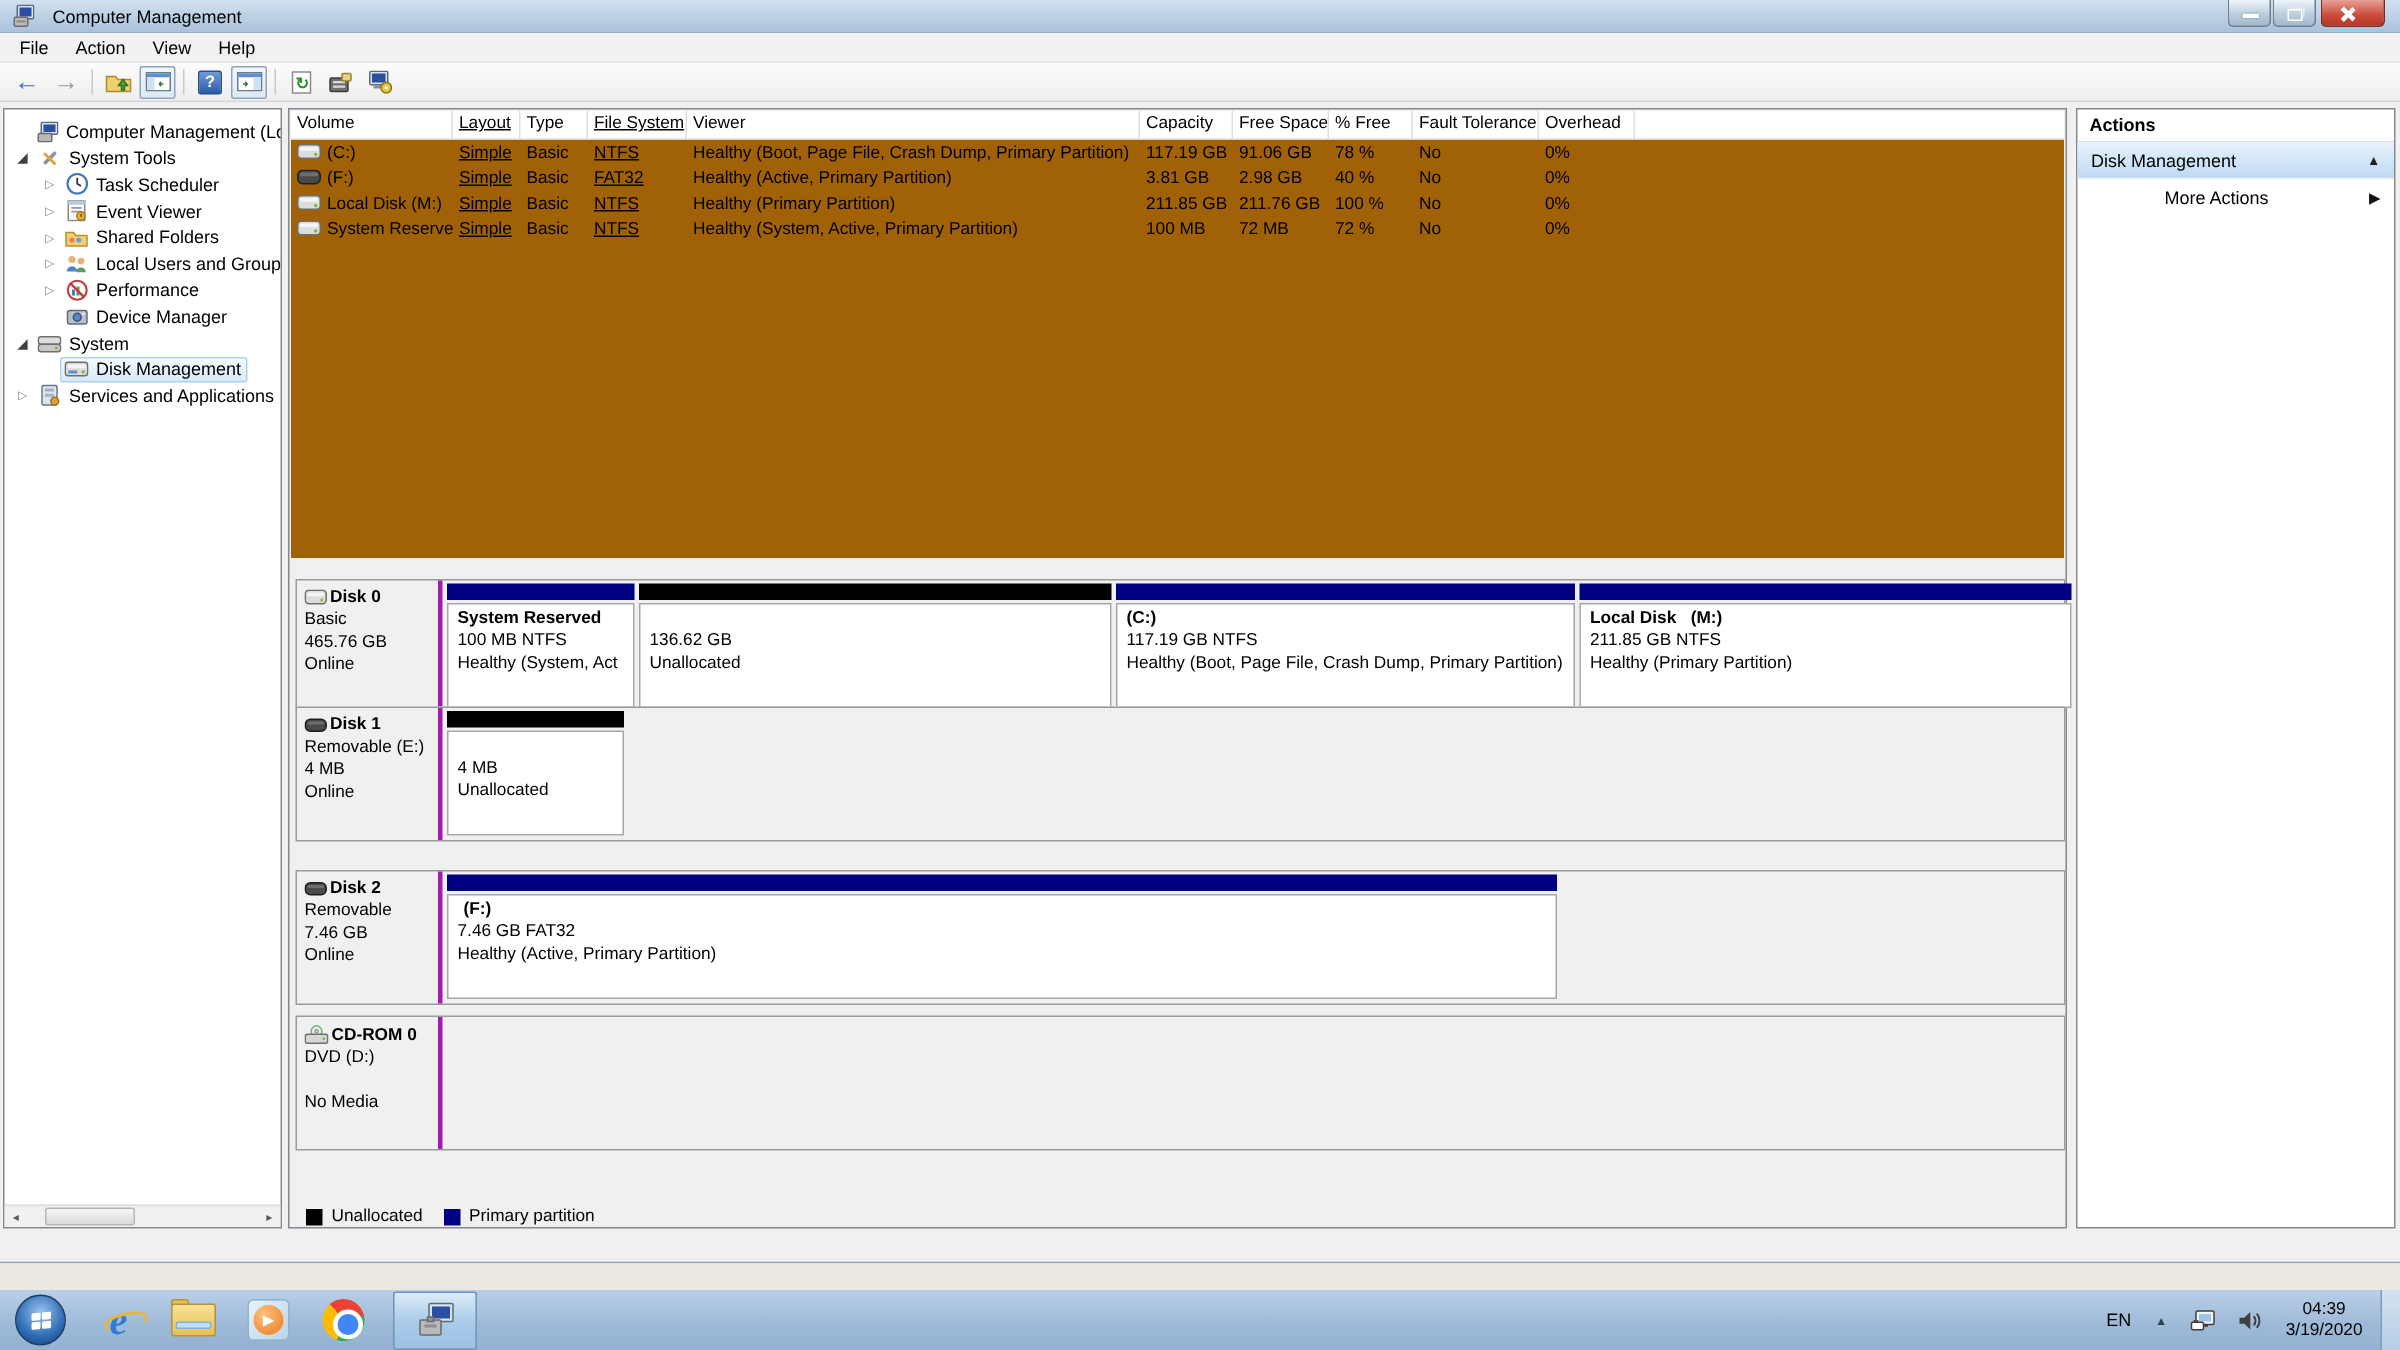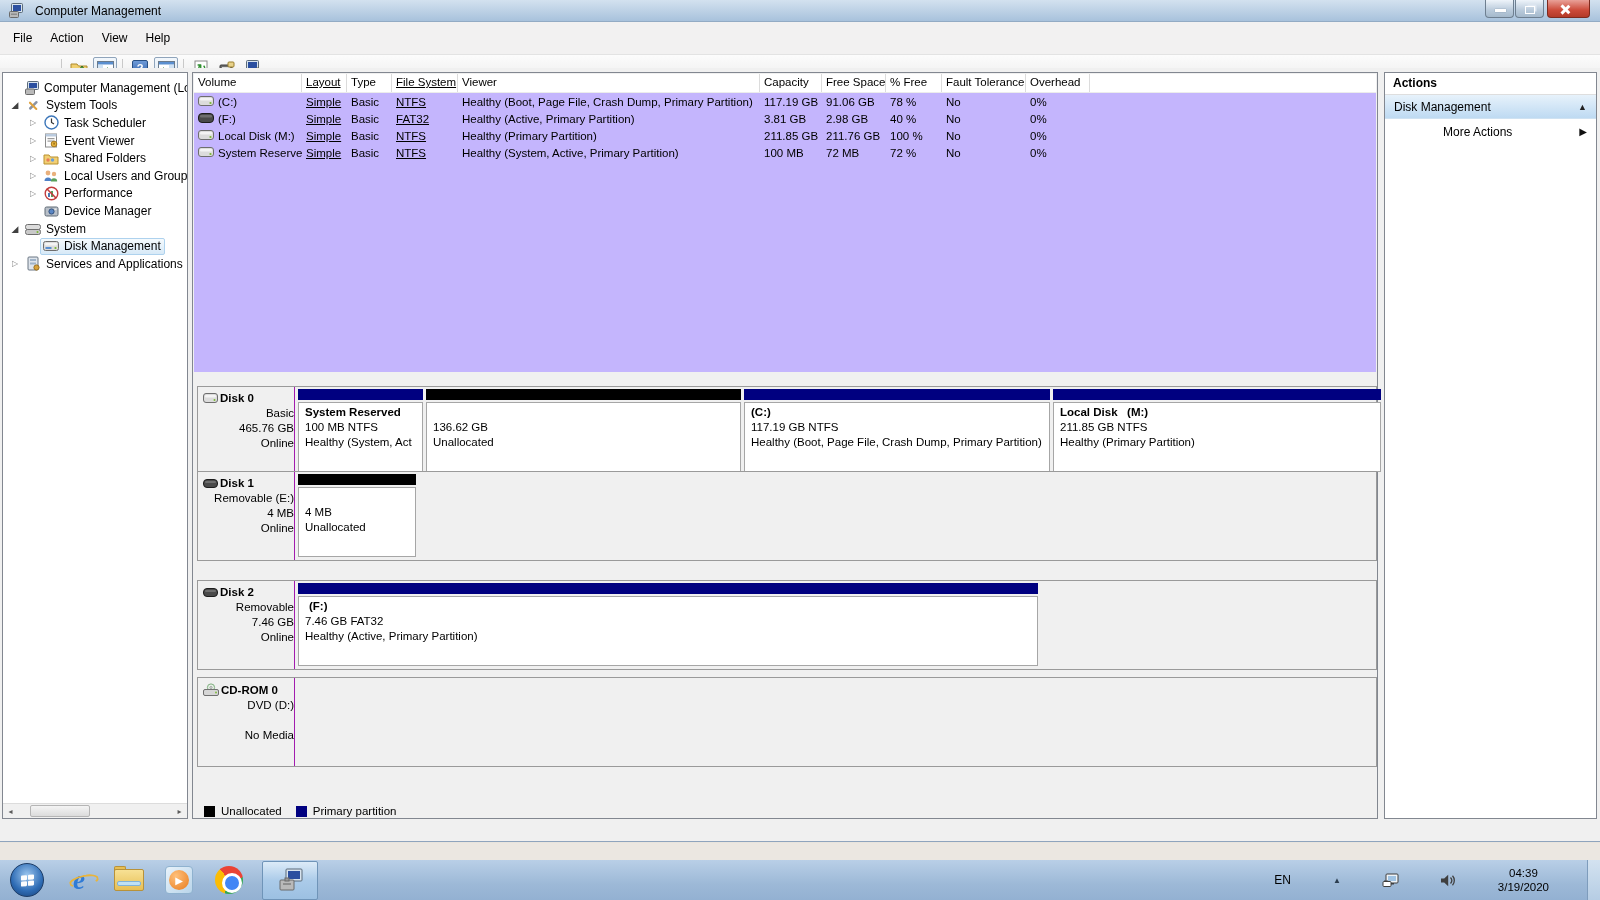--- a/index.html
+++ b/index.html
@@ -13,21 +13,21 @@
   .winbtns { position:absolute; right:10px; top:0; display:flex; }
   .wbtn { width:29px; height:18px; border:1px solid #6e7f90; border-top:none; border-radius:0 0 4px 4px; background:linear-gradient(#eef4fa,#b9cadb 60%,#a5b9cc); margin-left:0; position:relative; }
   .wbtn + .wbtn { margin-left:1px; }
   .wbtn.close { background:linear-gradient(#e9a198,#cc4a39 60%,#b33a28); border-color:#7e2a1e; margin-left:3px; width:43px; }
   .g-min::before { content:""; position:absolute; left:9px; bottom:5px; width:11px; height:3px; background:#fff; box-shadow:0 0 1px #44566b; }
   .g-rest::before { content:""; position:absolute; left:9px; top:6px; width:8px; height:6px; border:1px solid #fff; background:transparent; box-shadow:2px -2px 0 -0.5px #dfe8f2; }
   .g-close::before, .g-close::after { content:""; position:absolute; left:16px; top:4px; width:2.5px; height:11px; background:#fff; }
   .g-close::before { transform:rotate(45deg); }
   .g-close::after { transform:rotate(-45deg); }
 
-  .menubar { height:33px; background:#f2f1f1; border-bottom:1px solid #e3e3e3; display:flex; align-items:center; padding-left:4px; }
+  .menubar { height:20px; background:#f2f1f1; border-bottom:1px solid #e3e3e3; display:flex; align-items:center; padding-left:4px; }
   .menu-item { padding:2px 9px; font-size:12px; }
   .toolbar { height:26px; background:linear-gradient(#fcfcfc,#eeeeee); border-bottom:1px solid #d6d6d6; display:flex; align-items:center; padding-left:5px; }
   .tbtn { min-width:24px; height:22px; display:flex; align-items:center; justify-content:center; margin:0 1px; }
   .tbtn.toggled { border:1px solid #8fa4bb; border-radius:2px; background:linear-gradient(#f2f7fc,#dde9f4); }
   .tsep { width:1px; height:17px; background:#c9c9c9; margin:0 4px; }
   .arr-back { font-size:17px; font-weight:bold; color:#3f6fbf; line-height:1; }
   .arr-fwd { font-size:17px; font-weight:bold; color:#9c9c9c; line-height:1; }
   .help-box { width:16px; height:16px; background:linear-gradient(#6f9bd8,#2d5ea8); border:1px solid #274f84; border-radius:2px; color:#fff; font-weight:bold; font-size:11px; display:flex; align-items:center; justify-content:center; }
 
   
@@ -46,33 +46,33 @@
   .exp.hidden { visibility:hidden; }
   .rowbox { display:flex; align-items:center; padding:0 3px 0 1px; height:17px; border:1px solid transparent; border-radius:2px; }
   .tree-row.selected .rowbox { background:linear-gradient(#f5fafd,#d7e9f7); border-color:#aed2ee; }
   .tico { width:18px; height:16px; display:flex; align-items:center; justify-content:center; margin-right:4px; flex:none; }
   .tree-hscroll { position:absolute; left:0; right:0; bottom:0; height:15px; background:#f0f0f0; border-top:1px solid #dcdcdc; display:flex; align-items:center; }
   .hs-btn { width:15px; height:15px; font-size:8px; color:#5a5a5a; display:flex; align-items:center; justify-content:center; }
   .hs-track { flex:1; position:relative; height:15px; }
   .hs-thumb { position:absolute; left:12px; top:1px; width:60px; height:12px; background:linear-gradient(#f4f4f4,#dcdcdc); border:1px solid #b5b5b5; border-radius:2px; }
 
   
-  .vol-area { position:absolute; left:1px; right:1px; top:1px; height:298px; background:#c4b5fd; overflow:hidden; }
+  .vol-area { position:absolute; left:1px; right:1px; top:1px; height:298px; background:#a16207; overflow:hidden; }
   .vol-header { display:flex; height:19px; background:#fff; border-bottom:1px solid #ececec; }
   .vh { font-size:11.5px; padding:2px 4px; border-right:1px solid #dcdcdc; white-space:nowrap; overflow:hidden; }
   .vol-row { display:flex; height:17px; align-items:center; }
   .vc { font-size:11.5px; padding:0 4px; white-space:nowrap; overflow:hidden; display:flex; align-items:center; }
   .c0{width:108px;} .c1{width:45px;text-decoration:underline;} .c2{width:45px;} .c3{width:66px;text-decoration:underline;} .c4{width:302px;}
   .c5{width:62px;} .c6{width:64px;} .c7{width:56px;} .c8{width:84px;} .c9{width:64px;} .cf{flex:1;border-right:none;}
   .vicon { margin-right:4px; flex:none; display:flex; }
 
   
   .disk-area { position:absolute; left:1px; right:1px; top:305px; bottom:1px; background:#f0f0f0; }
   .disk-row { position:absolute; left:3px; width:1180px; height:90px; border:1px solid #9a9a9a; background:#f0f0f0; }
-  .disk-label { position:absolute; left:0; top:0; bottom:0; width:97px; border-right:1px solid #a21caf; padding:5px 0 0 5px; font-size:11.5px;text-align:right; }
+  .disk-label { position:absolute; left:0; top:0; bottom:0; width:97px; border-right:3px solid #a21caf; padding:5px 0 0 5px; font-size:11.5px; }
   .dl-title { font-weight:bold; display:flex; align-items:center; margin-bottom:2px; }
   .dl-title svg { margin-right:2px; }
   .dl-line { line-height:15px; min-height:15px; }
   .parts { position:absolute; left:100px; top:2px; bottom:2px; right:2px; display:flex; gap:3px; }
   .part { position:relative; height:100%; flex:none; }
   .band { height:11px; width:100%; }
   .band-navy { background:#000080; } .band-black { background:#000000; }
   .pbody { position:absolute; left:0; right:0; top:13px; bottom:1px; background:#fff; border:1px solid #a6a6a6; padding:3px 2px 0 6px; overflow:hidden; }
   .p1 { font-size:11.5px; font-weight:bold; height:15px; white-space:pre; }
   .p2, .p3 { font-size:11.5px; height:15px; white-space:nowrap; }
@@ -99,21 +99,21 @@
   .ie-e { font-size:27px; font-weight:bold; font-style:italic; color:#2f7bd6; font-family:"Liberation Serif",serif; position:relative; }
   .ie-ring { position:absolute; left:-4px; top:10px; width:30px; height:12px; border:2px solid #e8b43c; border-bottom-color:transparent; border-radius:50%; transform:rotate(-12deg); }
   .folder-ic { position:relative; width:30px; height:22px; }
   .folder-back { position:absolute; left:0; top:0; width:30px; height:22px; background:linear-gradient(#f7e195,#e7bf55); border:1px solid #b8923a; border-radius:2px; }
   .folder-tab { position:absolute; left:0; top:-3px; width:12px; height:5px; background:#e7bf55; border:1px solid #b8923a; border-bottom:none; border-radius:2px 2px 0 0; }
   .folder-bar { position:absolute; left:3px; top:12px; width:24px; height:5px; background:#bfe0f5; border:1px solid #7fb2d8; border-radius:2px; }
   .wmp-ic { width:28px; height:28px; border-radius:4px; background:linear-gradient(135deg,#e8f2fa,#b9d5ea); border:1px solid #8fb2cf; display:flex; align-items:center; justify-content:center; }
   .wmp-circle { width:20px; height:20px; border-radius:50%; background:radial-gradient(circle at 35% 30%, #ffc07a, #e87c1e); color:#fff; font-size:10px; display:flex; align-items:center; justify-content:center; }
   .chrome-ic { position:relative; width:28px; height:28px; border-radius:50%; background:conic-gradient(from -40deg, #ea4335 0 33%, #34a853 0 66%, #fbbc05 0 100%); }
   .chrome-ic::after { content:""; position:absolute; left:7px; top:7px; width:14px; height:14px; border-radius:50%; background:#4286f5; border:3px solid #fff; }
-  .tray { margin-left:auto; display:flex; align-items:center;gap:26px; }
+  .tray { margin-left:auto; display:flex; align-items:center; }
   .tray-lang { font-size:12px; padding:4px 8px; }
   .tray-chev { font-size:8px; color:#2c3e50; padding:0 8px; }
   .tray-ico { padding:0 7px; display:flex; align-items:center; }
   .clock { text-align:center; font-size:11.5px; line-height:14px; padding:0 12px 0 8px; }
   .show-desktop { width:13px; height:40px; background:linear-gradient(#d3e2f0,#b6cde4); border-left:1px solid #7e9cbc; }
 </style>
 </head>
 <body>
 
 <div class="window">

